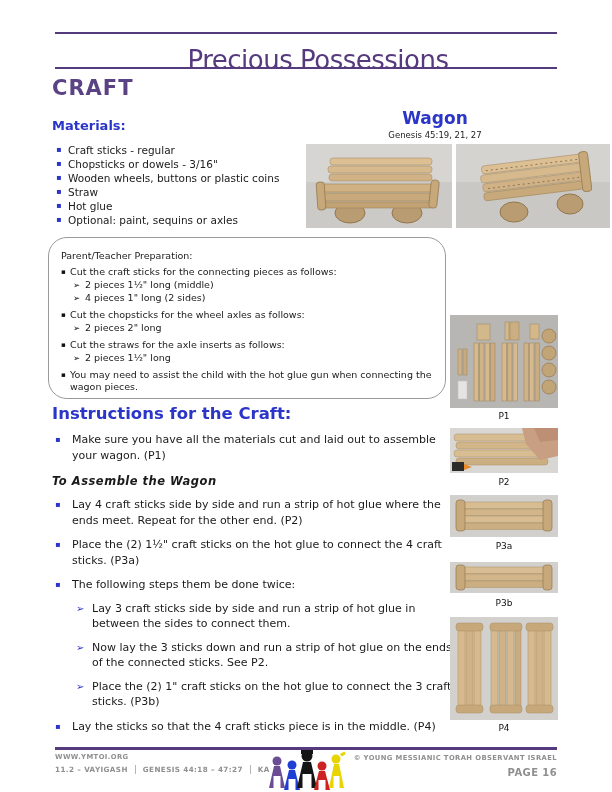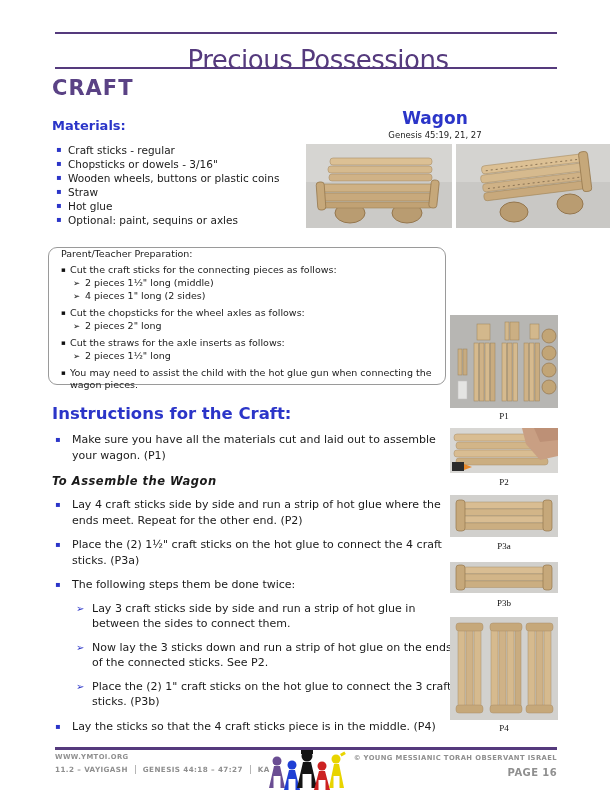--- a/index.html
+++ b/index.html
@@ -23,40 +23,40 @@
 
   
   .wagon-block{position:absolute;left:330px;top:108px;width:210px;text-align:center;}
   .wagon-block h3{margin:0;font-size:17px;font-weight:bold;color:#2b35c8;}
   .verse{font-size:8.5px;color:#222;margin-top:2px;}
   .photo{position:absolute;display:block;}
   .ph-wagon-a{left:306px;top:144px;}
   .ph-wagon-b{left:456px;top:144px;}
 
   
-  .prep-box{position:absolute;left:48px;top:247px;width:372px;height:136px;
-            border:1px solid #9a9a9a;border-radius:9px;padding:0 12px;}
+  .prep-box{position:absolute;left:48px;top:237px;width:372px;height:136px;
+            border:1px solid #9a9a9a;border-radius:19px;padding:12px 12px;}
   .prep-title{font-size:9.5px;margin-bottom:5px;}
   .p-item{display:flex;font-size:9.5px;line-height:12px;margin-top:5px;}
   .p-sq{color:#111;font-size:7px;line-height:12px;width:9px;flex:0 0 9px;}
   .p-sub{display:flex;font-size:9.5px;line-height:12px;margin-left:12px;margin-top:1px;}
   .p-arrow{width:12px;flex:0 0 12px;font-size:8.5px;color:#111;}
 
   
   .instructions{position:absolute;left:52px;top:404px;width:402px;}
   .instructions h3{margin:0;font-size:16.5px;font-weight:bold;color:#2b35c8;}
   .i-item{display:flex;font-size:11px;line-height:15.5px;margin-top:9px;}
   .i-sq{color:#2b35c8;font-size:8px;line-height:15.5px;width:17px;flex:0 0 17px;padding-left:3px;}
   .assemble{font-size:11.5px;font-weight:bold;font-style:italic;margin-top:11px;letter-spacing:0.5px;}
   .i-sub{display:flex;font-size:11px;line-height:15.5px;margin-left:24px;margin-top:8px;}
   .i-arrow{width:16px;flex:0 0 16px;color:#2b35c8;font-size:10px;font-weight:bold;}
 
   
   .pcard{position:absolute;left:450px;width:108px;}
-  .plabel{position:absolute;left:450px;width:108px;text-align:center;font-size:9px;color:#111;font-family:Liberation Serif, serif;}
+  .plabel{position:absolute;left:450px;width:108px;text-align:center;font-size:9px;color:#111;}
 
   
   .foot-rule{position:absolute;left:55px;top:747px;width:502px;height:2.5px;background:#553a7d;}
   .footer{position:absolute;left:0;top:750px;width:612px;font-size:6.8px;color:#8f8f8f;
           letter-spacing:0.4px;font-weight:bold;}
   .f-left{position:absolute;left:55px;top:3px;}
   .f-line2{position:absolute;left:55px;top:15px;display:flex;font-size:7.2px;}
   .vsep{display:inline-block;width:1px;height:9px;background:#b5b5b5;margin:0 7px;}
   .f-right{position:absolute;right:55px;top:4px;text-align:center;}
   .f-page{position:absolute;right:55px;top:17px;font-size:10px;font-weight:bold;}

